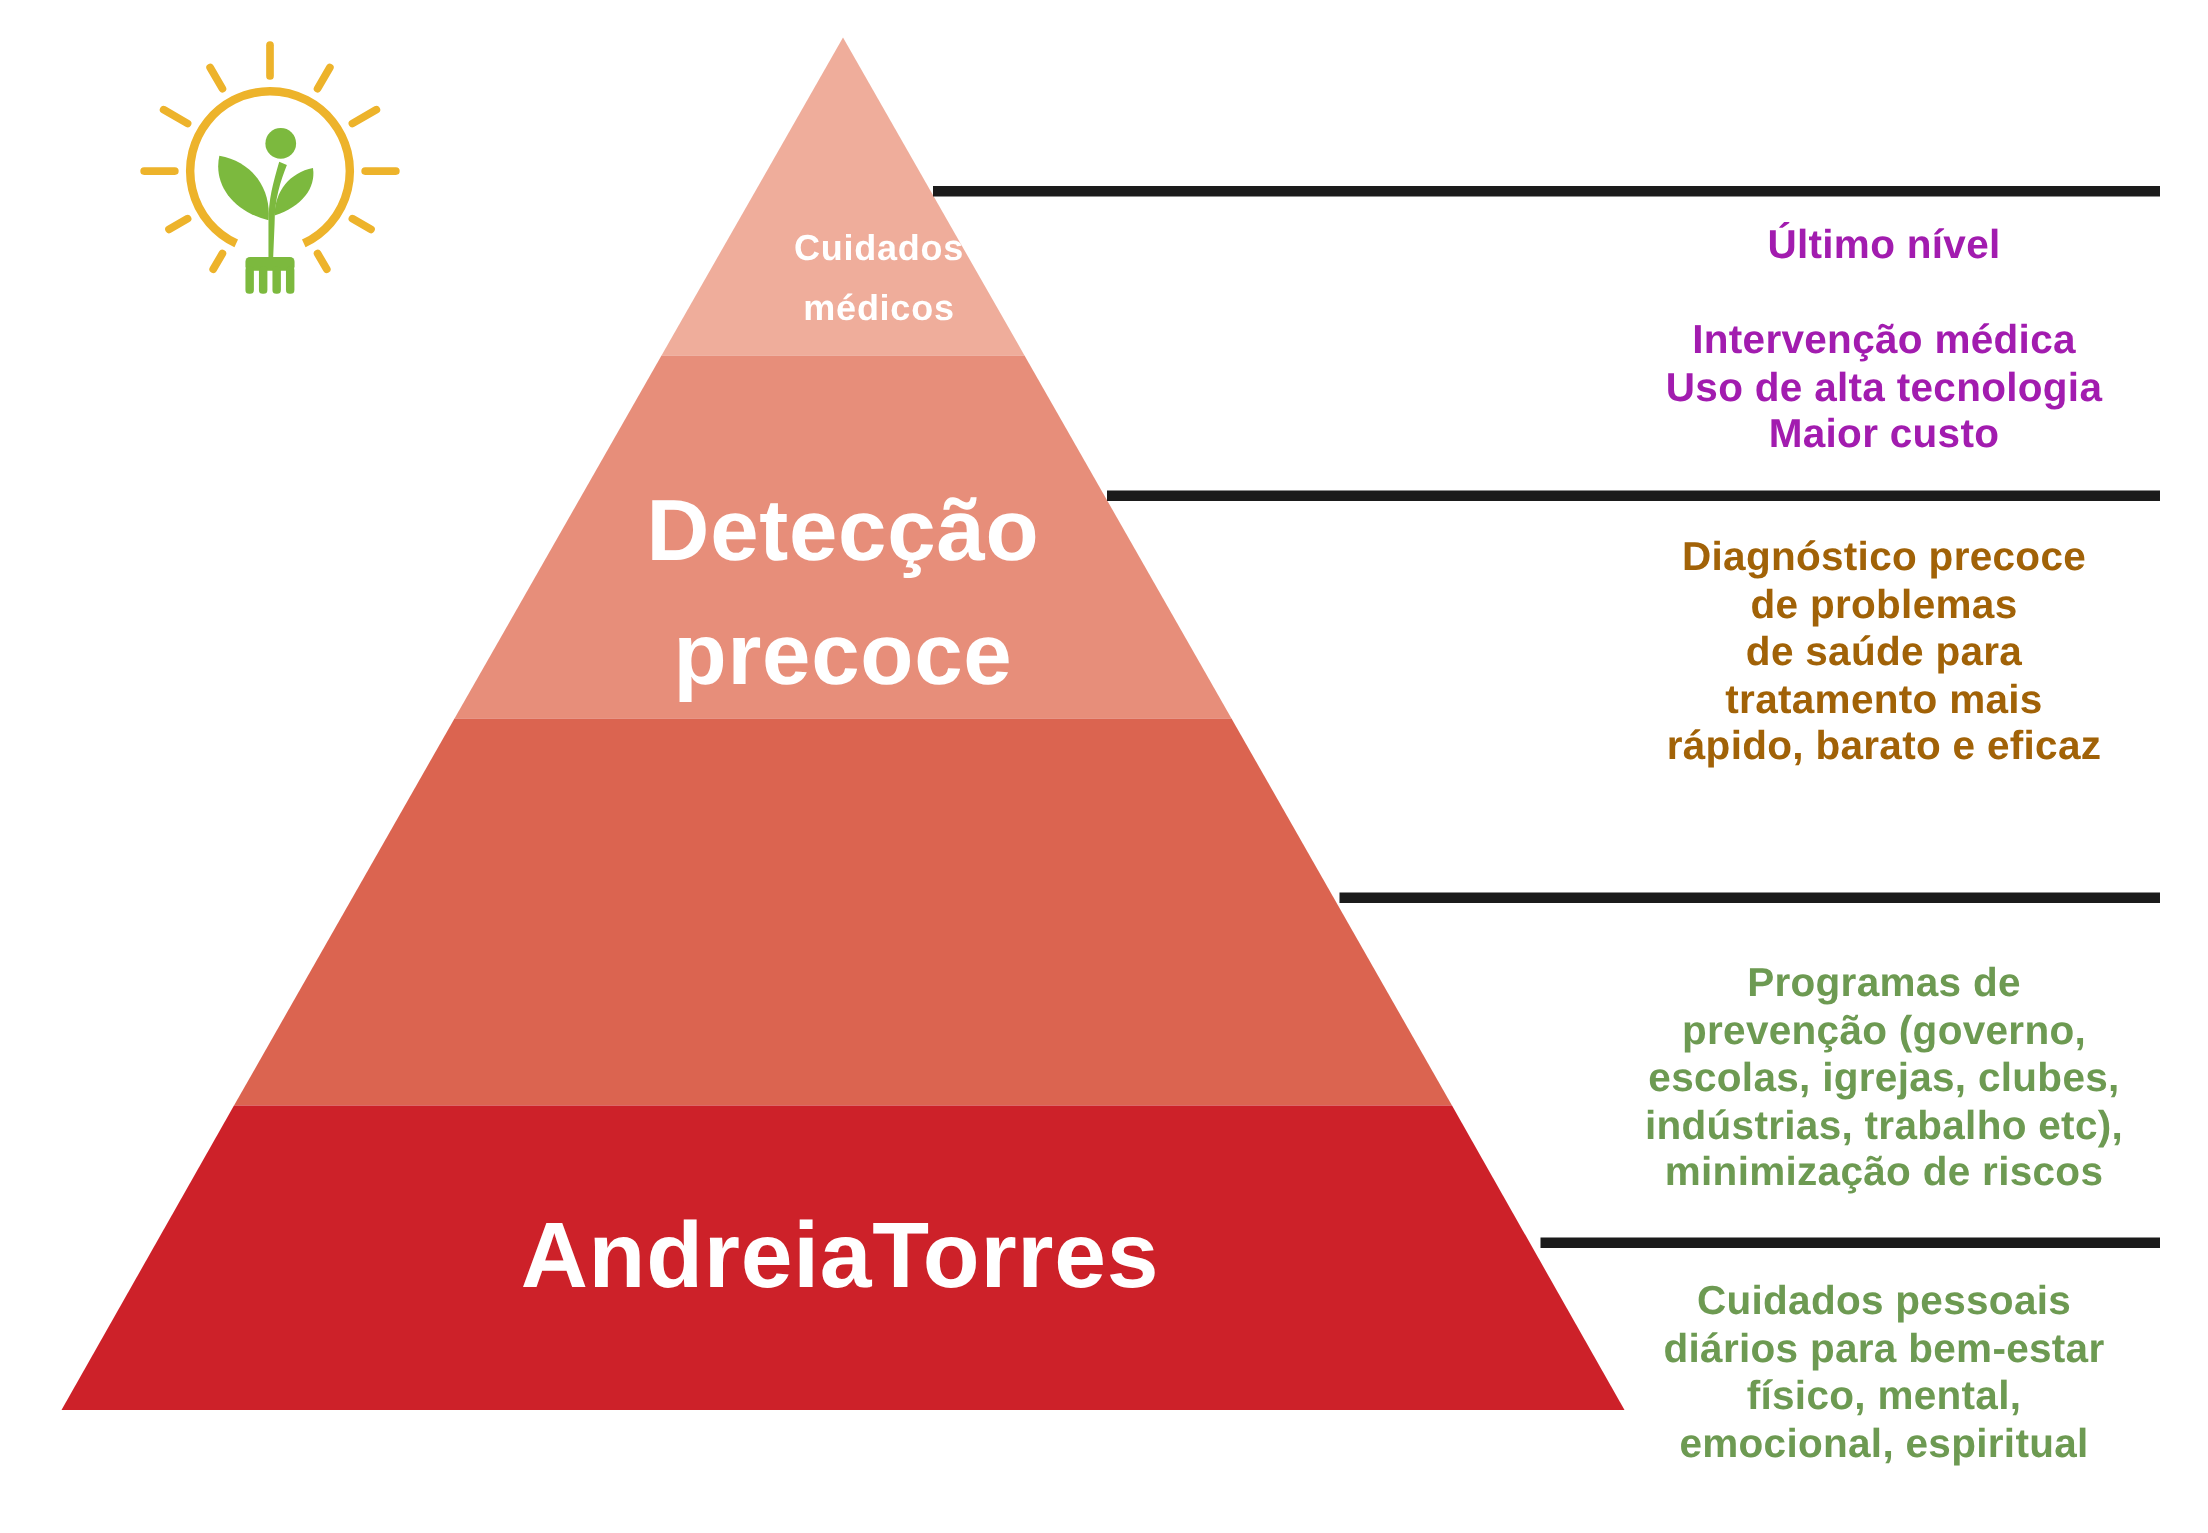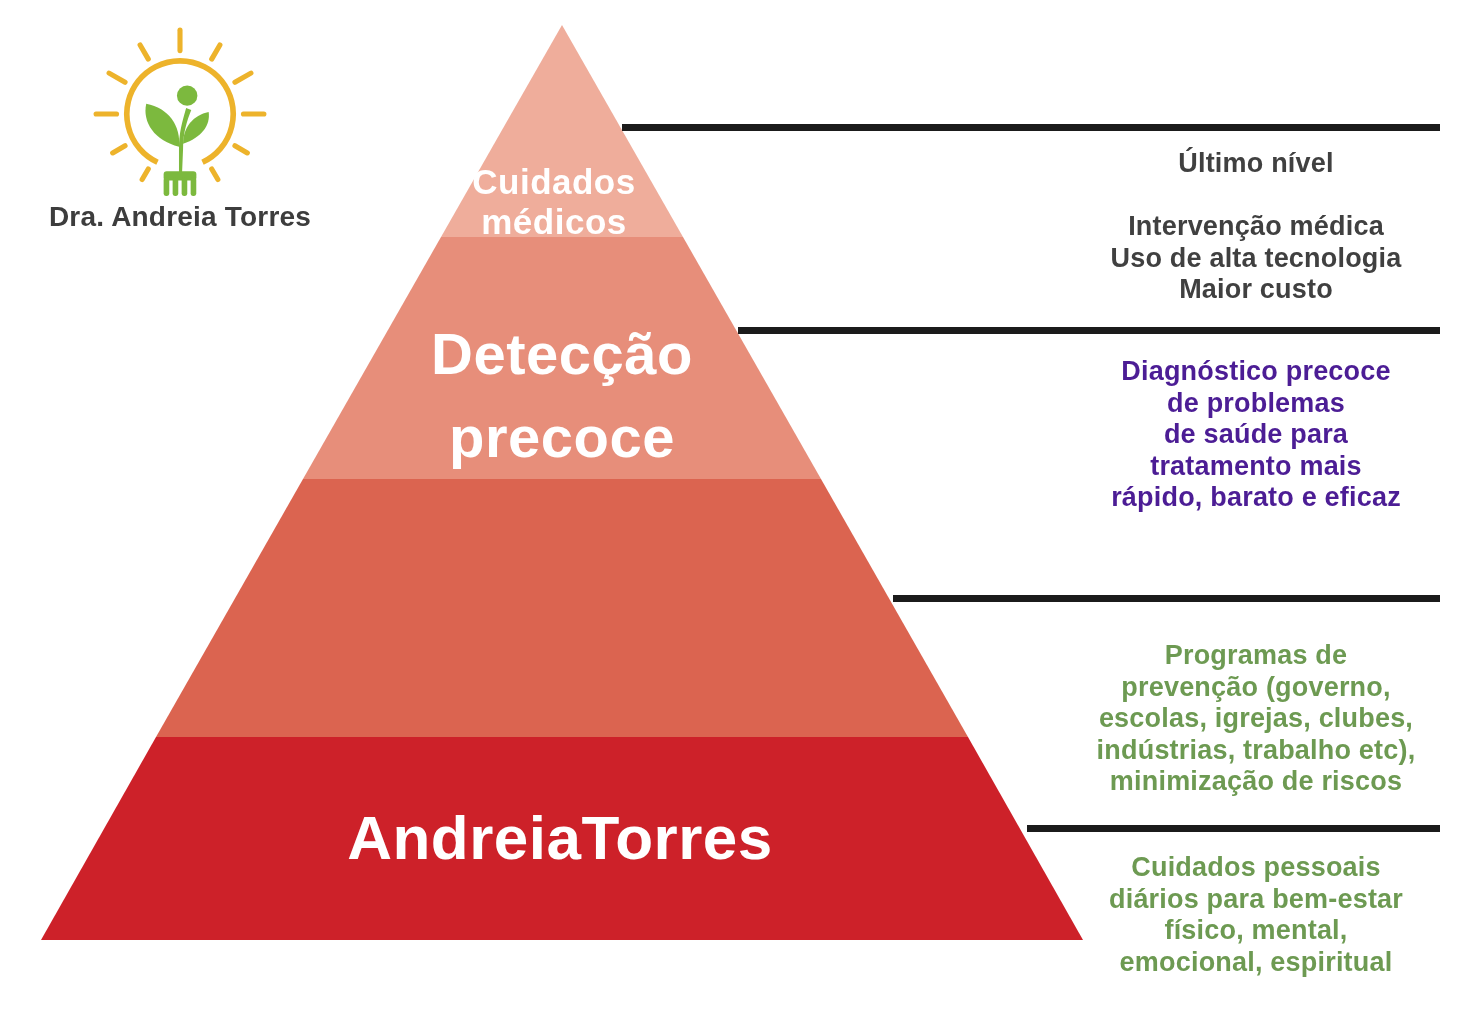--- a/index.html
+++ b/index.html
@@ -9,21 +9,21 @@
   }
   .bg-svg{position:absolute;left:0;top:0;width:1472px;height:1022px;}
   .logo-wrap{position:absolute;left:40px;top:24px;width:280px;text-align:center;}
   .logo-svg{display:block;margin:0 auto;width:176px;height:176px;}
   .brand-name{font-size:28px;font-weight:bold;letter-spacing:.2px;line-height:34px;}
   .brand-site{font-size:28px;font-weight:bold;line-height:34px;}
   .lvl-label{
     position:absolute;color:#ffffff;text-align:center;white-space:pre-line;
     font-weight:bold;letter-spacing:.5px;
   }
-  .lvl-1{left:404px;top:146px;width:300px;font-size:35px;line-height:40px;margin-top:16px;}
+  .lvl-1{left:436px;top:146px;width:300px;font-size:24px;line-height:40px;}
   .lvl-2{left:312px;top:312px;width:500px;font-size:58px;line-height:83px;}
   .lvl-3{left:310px;top:585px;width:500px;font-size:58px;line-height:60px;}
   .lvl-4{left:310px;top:806px;width:500px;font-size:62px;line-height:64px;}
   .desc{
     position:absolute;left:1056px;width:400px;text-align:center;white-space:pre-line;
     font-size:27px;line-height:31.5px;font-weight:bold;letter-spacing:.2px;
   }
   .desc-1{top:148px;}
   .desc-2{top:356px;}
   .desc-3{top:604px;margin-top:36px;}
@@ -67,35 +67,34 @@
         <path d="M 84,120 C 60,114 48,96 52,78 C 74,82 86,100 84,120 Z"></path>
         <path d="M 88,117 C 106,111 115,99 113,86 C 98,89 88,101 88,117 Z"></path>
         <path d="M 91,82 C 87,96 84,106 84,122 L 84,146 L 87,146 L 88,122 C 88,106 92,94 96,84 Z"></path>
         <rect x="69" y="144" width="32" height="9" rx="3"></rect>
         <rect x="69" y="150" width="5.5" height="18" rx="2.5"></rect>
         <rect x="77.8" y="150" width="5.5" height="18" rx="2.5"></rect>
         <rect x="86.6" y="150" width="5.5" height="18" rx="2.5"></rect>
         <rect x="95.4" y="150" width="5.5" height="18" rx="2.5"></rect>
       </g>
     </svg>
-    <div class="brand-name" style="color:#3d3d3d;">Dra. Andreia Torres</div>
   </div>
 
   <div class="lvl-label lvl-1">Cuidados
 médicos</div>
   <div class="lvl-label lvl-2">Detecção
 precoce</div>
   <div class="lvl-label lvl-4">AndreiaTorres</div>
 
-  <div class="desc desc-1" style="color:#404040;">Último nível
+  <div class="desc desc-1" style="color:#a21caf;">Último nível
 
 Intervenção médica
 Uso de alta tecnologia
 Maior custo</div>
-  <div class="desc desc-2" style="color:#4c1d95;">Diagnóstico precoce
+  <div class="desc desc-2" style="color:#a16207;">Diagnóstico precoce
 de problemas
 de saúde para
 tratamento mais
 rápido, barato e eficaz</div>
   <div class="desc desc-3" style="color:#6d9a52;">Programas de
 prevenção (governo,
 escolas, igrejas, clubes,
 indústrias, trabalho etc),
 minimização de riscos</div>
   <div class="desc desc-4" style="color:#6d9a52;">Cuidados pessoais

